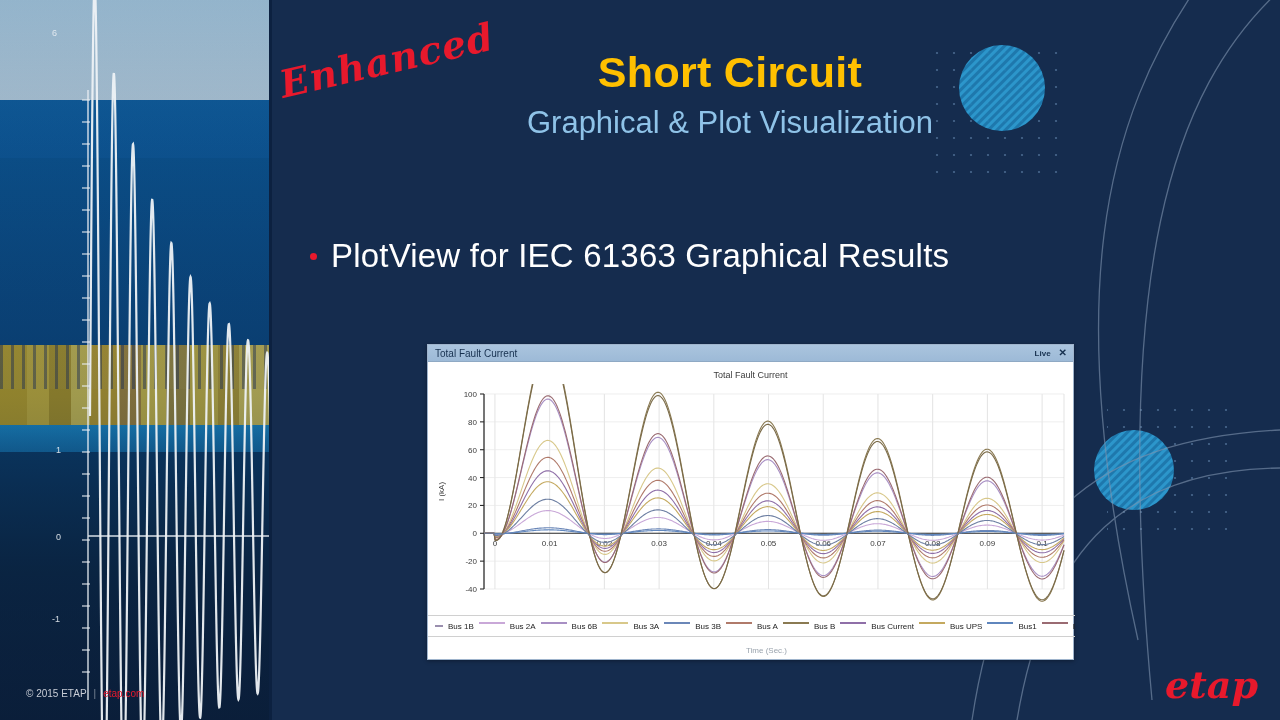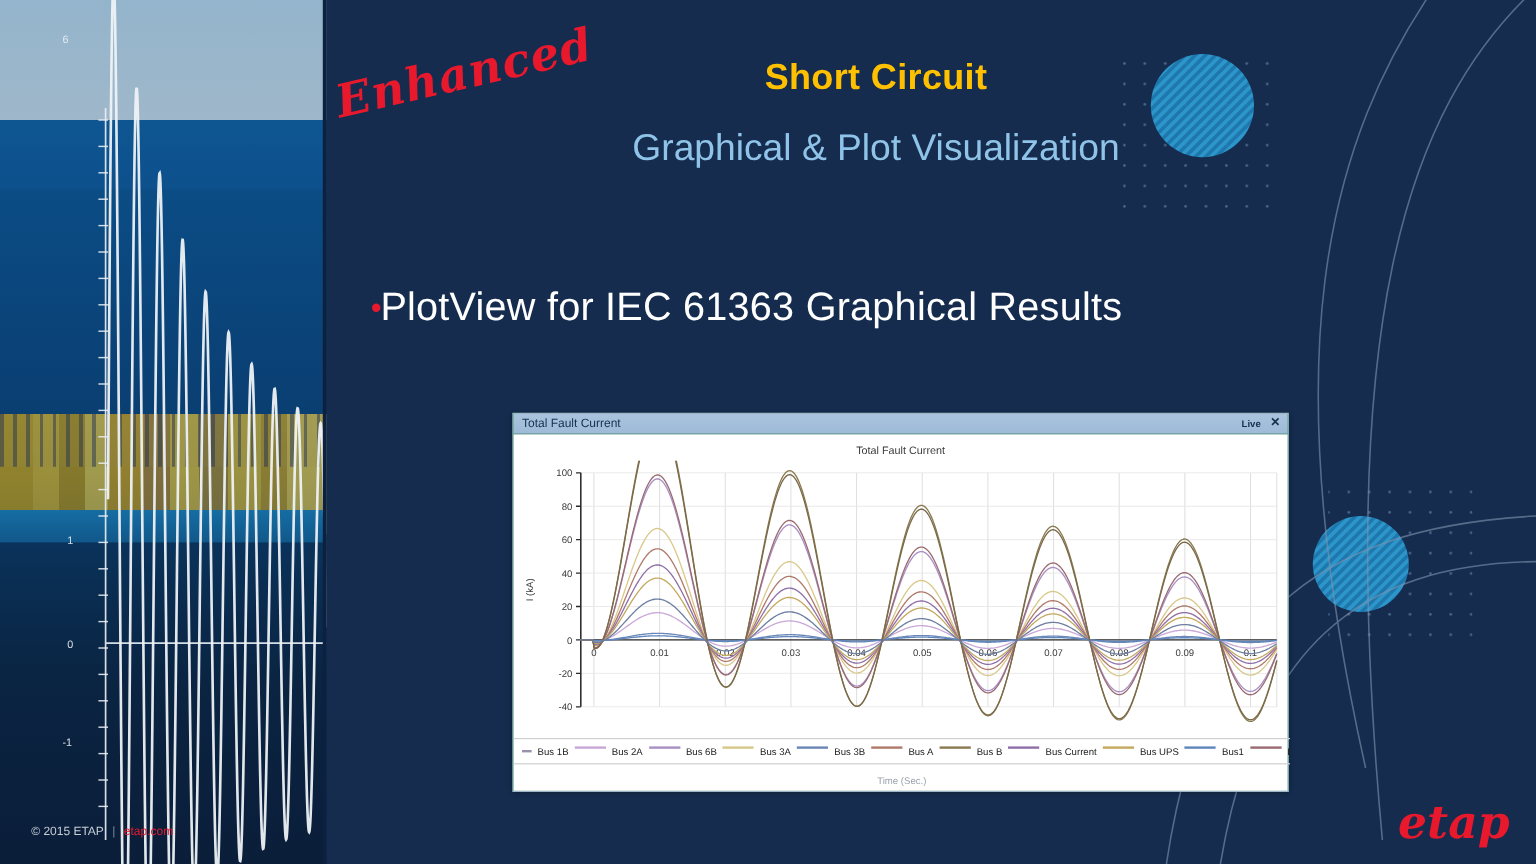--- a/index.html
+++ b/index.html
@@ -82,49 +82,49 @@
     font-weight: bold;
     font-size: 38px;
     letter-spacing: 1px;
     text-align: center;
     line-height: 80px;
   }
   #title-main {
     position: absolute; left: 280px; top: 48px; width: 900px;
     text-align: center;
     color: #ffc000;
-    font-size: 30px;
+    font-size: 43px;
     font-weight: bold;
     letter-spacing: 0.3px;
   }
   #title-sub {
     position: absolute; left: 280px; top: 105px; width: 900px;
     text-align: center;
     color: #8fc3e8;
     font-size: 31px;
     font-weight: normal;
   }
   #bullet-row {
     position: absolute; left: 310px; top: 237px;
-    display: flex; align-items: center; 
+    display: flex; align-items: center; gap: 14px;
   }
   #bullet-dot {
     width: 7px; height: 7px; border-radius: 50%;
     background: #e8192c; flex: none;
   }
   #bullet-text {
     color: #ffffff; font-size: 33px; letter-spacing: 0.2px;
     white-space: nowrap;
   }
 
   
   #chart-window {
     position: absolute; left: 427px; top: 344px;
     width: 647px; height: 316px;
-    background: #15803d;
+    background: #7f1d1d;
     border: 1px solid #9fb4cc;
     box-shadow: 0 1px 4px rgba(0,0,0,0.35);
   }
   #chart-titlebar {
     height: 17px;
     background: linear-gradient(#aac4de, #9dbad7);
     border-bottom: 1px solid #8fa9c4;
     display: flex; align-items: center;
     padding: 0 6px 0 7px;
   }
@@ -154,21 +154,21 @@
     border-top: 1px solid #d0d0d0;
     border-bottom: 1px solid #d0d0d0;
     display: flex; align-items: center;
     overflow: hidden;
     padding-left: 2px;
   }
   .legend-item { display: flex; flex: none; }
   .legend-swatch { width: 26px; height: 2px; margin: 0 5px; flex: none; }
   .legend-label { font-size: 8px; color: #232323; white-space: nowrap; }
   #xaxis-title {
-    position: absolute; left: 1px; bottom: 4px; width: 100%;
+    position: absolute; left: 16px; bottom: 4px; width: 100%;
     text-align: center; font-size: 8px; color: #9aa3ad;
   }
   .ytick-label { font-size: 8px; fill: #3b3b3b; }
   .xtick-label { font-size: 8px; fill: #3b3b3b; }
   .yaxis-title { font-size: 8px; fill: #3b3b3b; }
 
   
   #footer-copy {
     position: absolute; left: 26px; top: 688px;
     font-size: 10px; color: #c8cdd6;

